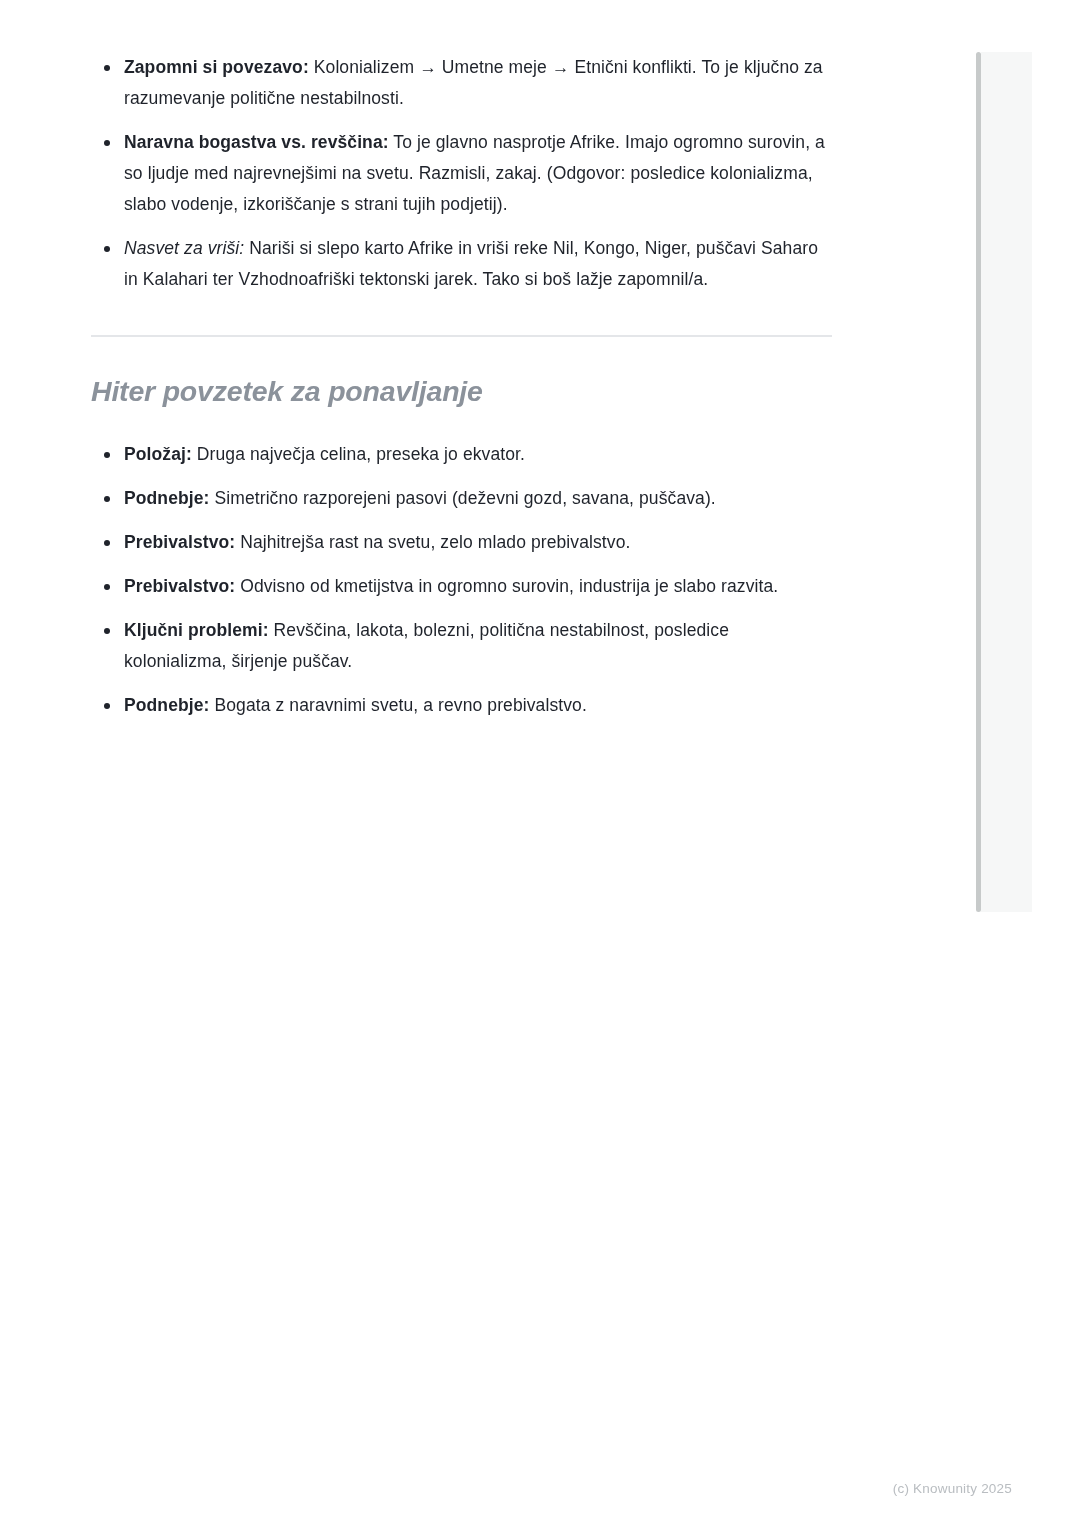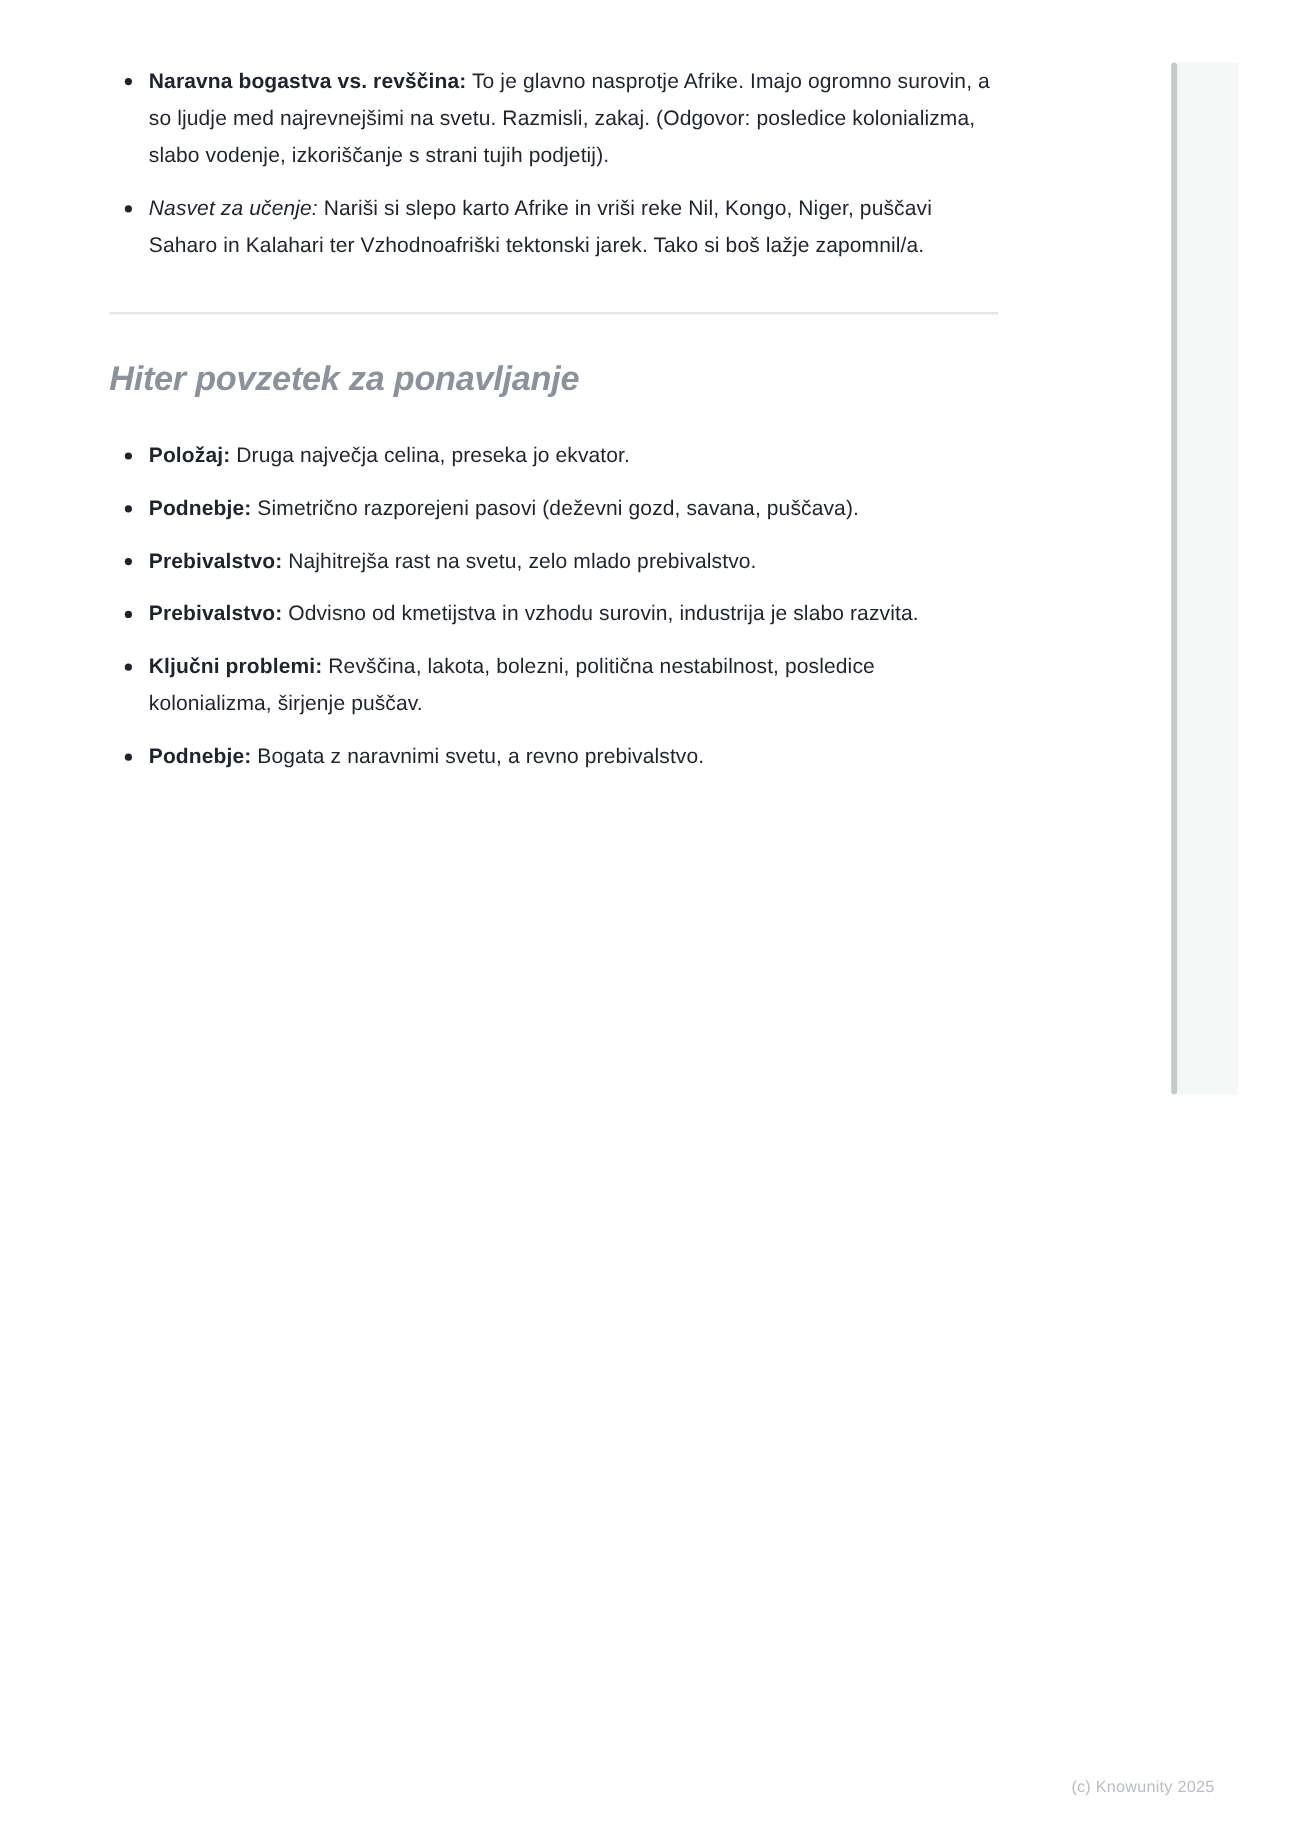--- a/index.html
+++ b/index.html
@@ -82,25 +82,29 @@
     background: #f6f7f7;
   }
 </style>
 </head>
 <body>
 
 <div class="content">
 
   <ul class="bullets">
     <li>
+      <span class="lead">Zapomni si povezavo:</span>
+      <span>Kolonializem → Umetne meje → Etnični konflikti. To je ključno za razumevanje politične nestabilnosti.</span>
+    </li>
+    <li>
       <span class="lead">Naravna bogastva vs. revščina:</span>
       <span>To je glavno nasprotje Afrike. Imajo ogromno surovin, a so ljudje med najrevnejšimi na svetu. Razmisli, zakaj. (Odgovor: posledice kolonializma, slabo vodenje, izkoriščanje s strani tujih podjetij).</span>
     </li>
     <li>
-      <span class="lead italic">Nasvet za učenje:</span>
+      <span class="lead italic">Nasvet za vriši:</span>
       <span>Nariši si slepo karto Afrike in vriši reke Nil, Kongo, Niger, puščavi Saharo in Kalahari ter Vzhodnoafriški tektonski jarek. Tako si boš lažje zapomnil/a.</span>
     </li>
   </ul>
 
   <hr class="divider">
 
   <h2 class="section-heading">Hiter povzetek za ponavljanje</h2>
 
   <ul class="bullets">
     <li>
@@ -110,21 +114,21 @@
     <li>
       <span class="lead">Podnebje:</span>
       <span>Simetrično razporejeni pasovi (deževni gozd, savana, puščava).</span>
     </li>
     <li>
       <span class="lead">Prebivalstvo:</span>
       <span>Najhitrejša rast na svetu, zelo mlado prebivalstvo.</span>
     </li>
     <li>
       <span class="lead">Prebivalstvo:</span>
-      <span>Odvisno od kmetijstva in vzhodu surovin, industrija je slabo razvita.</span>
+      <span>Odvisno od kmetijstva in ogromno surovin, industrija je slabo razvita.</span>
     </li>
     <li>
       <span class="lead">Ključni problemi:</span>
       <span>Revščina, lakota, bolezni, politična nestabilnost, posledice kolonializma, širjenje puščav.</span>
     </li>
     <li>
       <span class="lead">Podnebje:</span>
       <span>Bogata z naravnimi svetu, a revno prebivalstvo.</span>
     </li>
   </ul>

